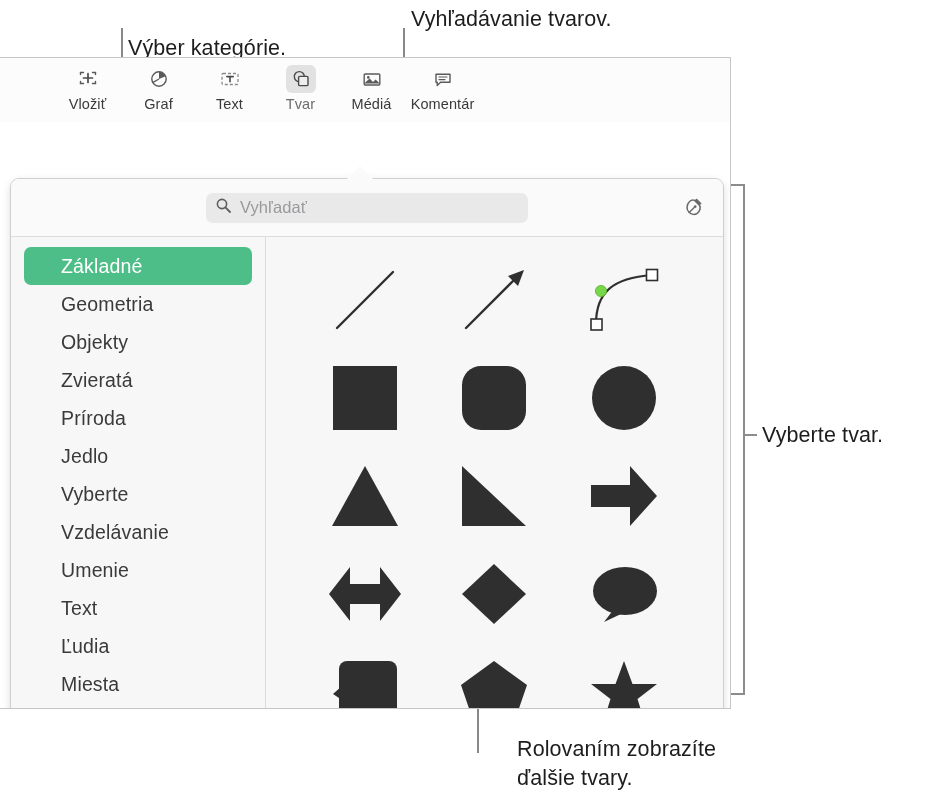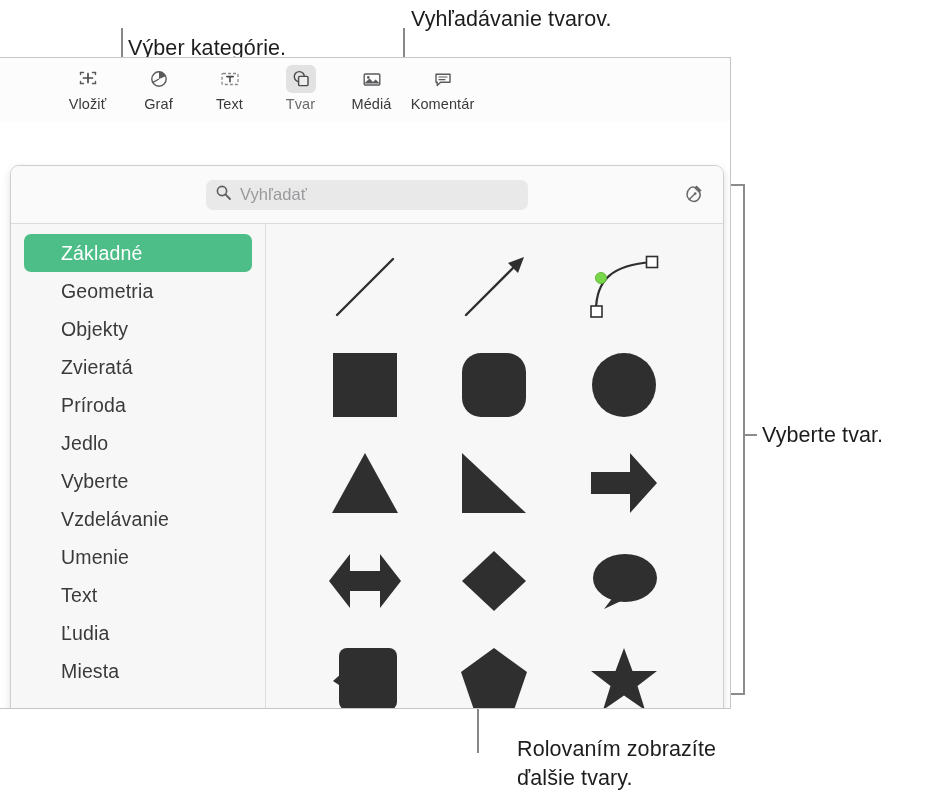--- a/index.html
+++ b/index.html
@@ -98,21 +98,21 @@
     font-size: 14.5px;
     color: #3a3a3c;
     letter-spacing: 0.1px;
   }
   .tool-item#tool-tvar .tool-label { color: #6c6c6e; }
 
   
   .popover {
     position: absolute;
     left: 10px;
-    top: 107px;
+    top: 120px;
     width: 714px;
     height: 577px;
     background: #f7f7f7;
     border: 1px solid #cfcfcf;
     border-radius: 9px;
     box-shadow: 0 3px 9px rgba(0,0,0,0.13);
     overflow: hidden;
   }
   .popover-arrow {
     position: absolute;

